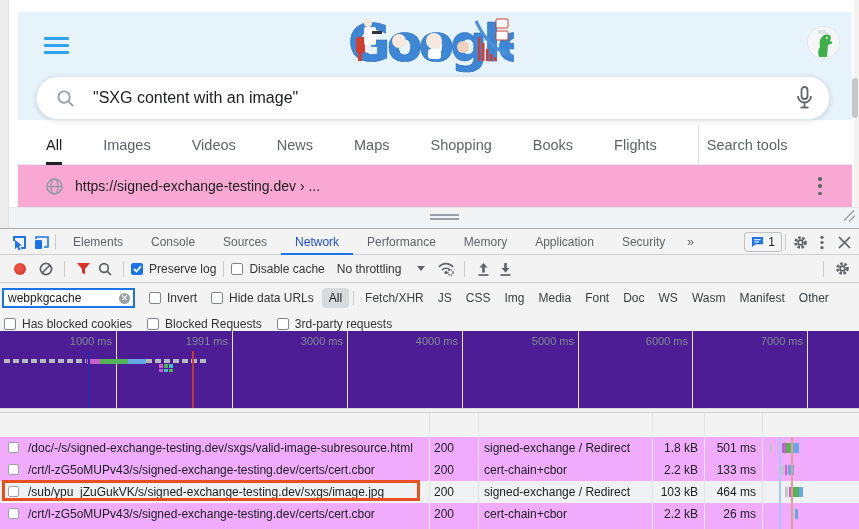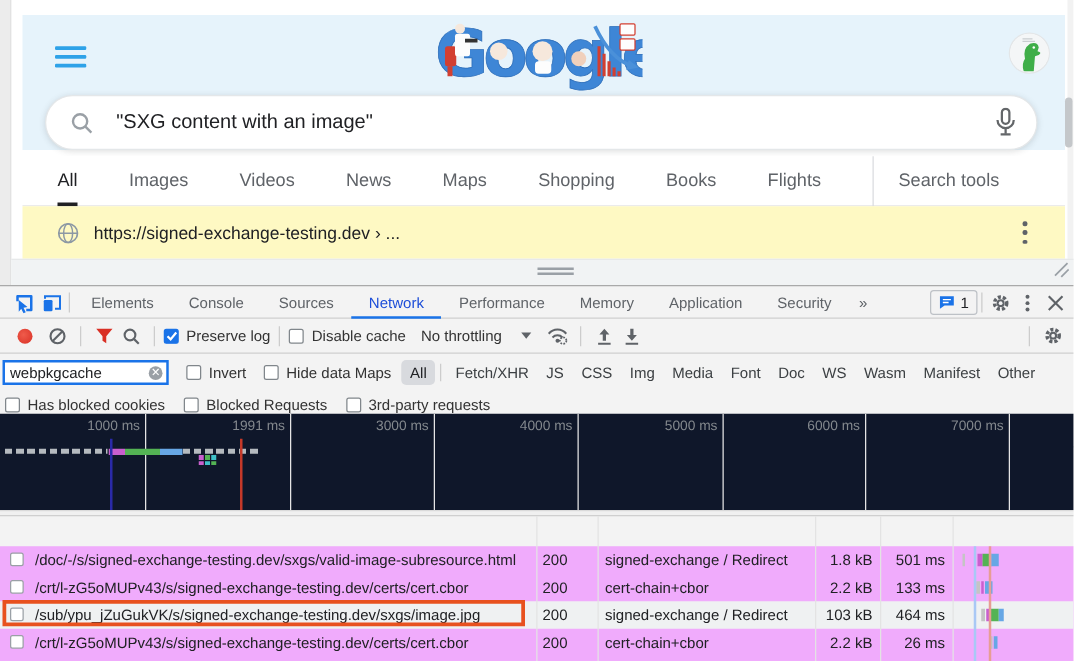--- a/index.html
+++ b/index.html
@@ -18,23 +18,23 @@
   .search-pill { position:absolute; left:36px; top:76px; width:794px; height:44px; background:#fff; border:1px solid #e4e7e9;
                  border-radius:22px; box-shadow:0 1px 5px rgba(60,64,67,.18); display:flex; align-items:center; padding:0 16px 0 19px; }
   .search-pill .query { font-size:16px; color:#202124; margin-left:18px; flex:1; }
   .page-scrollbar { position:absolute; right:1px; top:78px; width:6px; height:40px; background:#c4c7ca; border-radius:3px; }
 
   .g-tabs { position:absolute; left:18px; top:125px; width:834px; height:40px; background:#fff; border-bottom:1px solid #ebebeb;
             display:flex; align-items:center; padding-left:28px; font-size:14.5px; color:#5f6368; }
   .g-tab  { margin-right:41px; cursor:pointer; height:40px; line-height:40px; }
   .g-tab.sel { color:#202124; border-bottom:3px solid #202124; }
   .g-tabs .vdiv { width:1px; height:40px; background:#dadce0; margin:0 6px 0 0; }
-  .g-tab.tools { margin-left:14px; }
-
-  .result-row { position:absolute; left:18px; top:165px; width:834px; height:42px; background:#fef9c3; display:flex; align-items:center; padding-left:28px; }
+  .g-tab.tools { margin-left:2px; }
+
+  .result-row { position:absolute; left:18px; top:165px; width:834px; height:42px; background:#f9a8d4; display:flex; align-items:center; padding-left:28px; }
   .result-url { font-size:14px; color:#202124; margin-left:12px; }
   .kebab { position:absolute; right:30px; top:12px; width:4px; height:18px; display:flex; flex-direction:column; justify-content:space-between; cursor:pointer; }
   .kebab i { width:3.5px; height:3.5px; border-radius:50%; background:#5f6368; }
 
   .gray-strip { position:absolute; left:9px; top:207px; width:850px; height:21px; background:#f1f3f4; border-top:1px solid #e7e9ea; }
   .drag-handle { position:absolute; left:421px; top:6px; width:29px; }
   .drag-handle i { display:block; height:2px; background:#9aa0a6; margin-bottom:2px; }
   .resize-corner { position:absolute; right:4px; top:-6px; }
 
   
@@ -62,21 +62,21 @@
   .dt-filterbar { position:absolute; left:0; top:55px; width:100%; height:74px; border-bottom:1px solid #d0d0d0; }
   .filter-row1 { position:absolute; left:0; top:2px; width:100%; height:24px; display:flex; align-items:center; }
   .filter-input { position:relative; margin-left:2px; width:133px; height:20px; background:#fff; border:2px solid #1a73e8; display:flex; align-items:center; padding:0 18px 0 4px; }
   .filter-input .val { color:#202124; }
   .filter-clear { position:absolute; right:3px; top:3px; width:11px; height:11px; border-radius:50%; background:#9aa0a6; color:#fff; font-size:9px; line-height:11px; text-align:center; cursor:pointer; }
   .chip { padding:3px 7px; border-radius:4px; color:#3c4043; cursor:pointer; white-space:nowrap; }
   .chip.sel { background:#d8dade; color:#202124; }
   .chips-div { width:1px; height:14px; background:#ccc; margin:0 4px; }
   .filter-row2 { position:absolute; left:4px; top:29px; height:22px; display:flex; align-items:center; gap:15px; }
 
-  .overview { position:absolute; left:0; top:102px; width:100%; height:77px; background:#0f172a; overflow:hidden; }
+  .overview { position:absolute; left:0; top:102px; width:100%; height:77px; background:#4c1d95; overflow:hidden; }
   .ov-grid  { position:absolute; top:0; bottom:0; width:1px; background:#e5e5e5; }
   .ov-label { position:absolute; top:4px; width:70px; text-align:right; font-size:11px; color:#84898e; }
   .ov-dash  { position:absolute; top:28px; height:4px;
               background:repeating-linear-gradient(90deg,#b5babf 0 6px,transparent 6px 9px); }
   .ov-bar   { position:absolute; }
   .ov-line  { position:absolute; top:20px; bottom:0; width:2px; }
   .ov-scroll { position:absolute; left:0; top:179px; width:100%; height:5px; background:#f0f0f0; border-top:1px solid #dadada; border-bottom:1px solid #cfcfcf; }
 
   .nt-header { position:absolute; left:0; top:184px; width:100%; height:24px; background:#fbfbfb; border-bottom:1px solid #cfcfcf; color:#5f6368; }
   .nt-header .hcell { position:absolute; top:0; line-height:23px; }
@@ -328,21 +328,21 @@
         <div class="filter-input">
           <span class="val">webpkgcache</span>
           <span class="filter-clear">✕</span>
         </div>
         <div class="cb" style="margin-left:14px">
           <span class="box"></span>
           <span>Invert</span>
         </div>
         <div class="cb" style="margin-left:14px">
           <span class="box"></span>
-          <span>Hide data Maps</span>
+          <span>Hide data URLs</span>
         </div>
         <div id="type-chips" style="display:flex;align-items:center;margin-left:8px">
             <div class="chip sel">All</div>
             <div class="chips-div"></div>
             <div class="chip">Fetch/XHR</div>
             <div class="chip">JS</div>
             <div class="chip">CSS</div>
             <div class="chip">Img</div>
             <div class="chip">Media</div>
             <div class="chip">Font</div>

